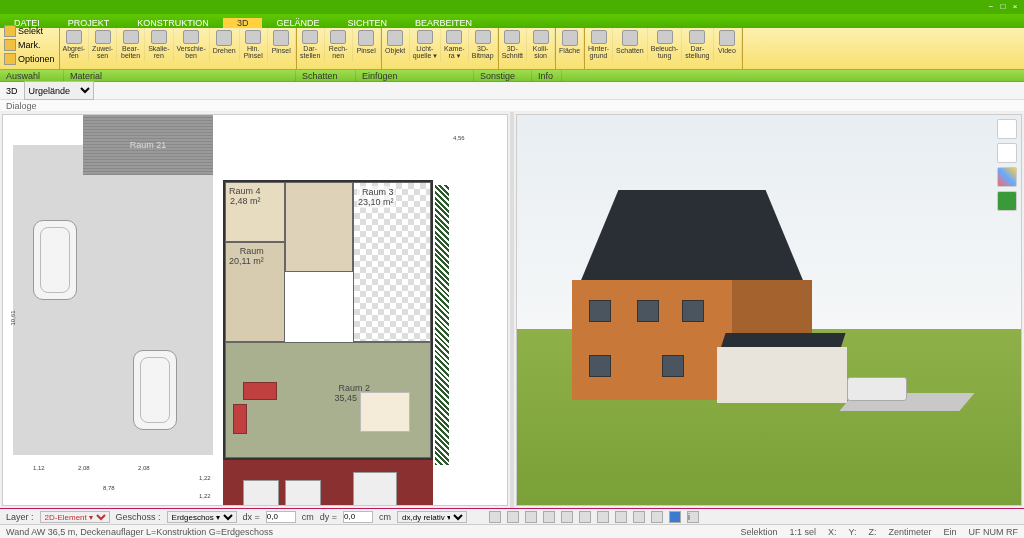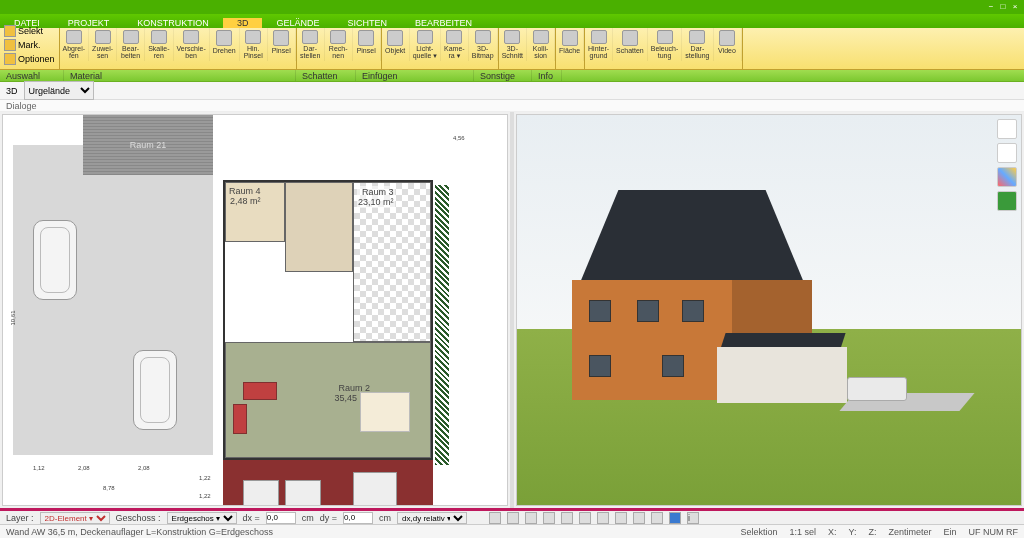--- a/index.html
+++ b/index.html
@@ -42,21 +42,21 @@
 .dim{position:absolute;font-size:6px;color:#444}
 
 .sky{position:absolute;inset:0;background:linear-gradient(#e8eef2,#f5f7f8 55%,#8fb048 55%,#7aa038)}
 .housewall{position:absolute;background:#c87838}
 .roof{position:absolute;background:#2a2f36}
 .gar3d{position:absolute;background:#e8e4dc}
 .win{position:absolute;background:#4a5560;border:1px solid #333}
 .car3d{position:absolute;width:60px;height:24px;background:#eaeaea;border:1px solid #aaa;border-radius:3px}
 .rtoolbar{position:absolute;right:4px;top:4px;display:flex;flex-direction:column;gap:4px}
 .rtoolbar div{width:20px;height:20px;background:#fff;border:1px solid #ccc;cursor:pointer;border-radius:2px}
-.bottombar{height:16px;background:#f0f0f0;border-top:3px solid #be185d;display:flex;align-items:center;padding:0 6px;gap:6px;font-size:8px;color:#444}
+.bottombar{height:16px;background:#f0f0f0;border-top:1px solid #be185d;display:flex;align-items:center;padding:0 6px;gap:6px;font-size:8px;color:#444}
 .bottombar select,.bottombar input{font-size:8px;height:12px;border:1px solid #bbb}
 .bottombar .ic3{width:12px;height:12px;background:#ddd;border:1px solid #aaa;cursor:pointer}
 .statusbar{height:14px;background:#f5f5f5;border-top:1px solid #ccc;display:flex;align-items:center;padding:0 6px;font-size:8px;color:#555;justify-content:space-between}
 .statusbar .r{display:flex;gap:12px}
 </style>
 </head>
 <body>
 
 <div class="titlebar">
   <span>−</span>
@@ -220,20 +220,23 @@
           <span>Raum 21</span>
         </div>
       <div class="car" style="left:30px;top:105px"></div>
       <div class="car" style="left:130px;top:235px"></div>
       <div class="hedge" style="left:432px;top:70px;height:280px"></div>
       <div class="house">
         <div class="room" style="left:0;top:0;width:60px;height:60px;background:#e8dcc0">
             <div class="nm"><span>Raum 4</span><br><span>2,48 m²</span></div>
           </div>
         <div class="room" style="left:60px;top:0;width:68px;height:90px;background:#ded2b8"></div>
+        <div class="room" style="left:0;top:60px;width:60px;height:100px;background:#d8ccb0">
+            <div class="nm"><span>Raum</span><br><span>20,11 m²</span></div>
+          </div>
         <div class="room" style="left:128px;top:0;width:78px;height:160px;background:repeating-conic-gradient(#ddd 0 25%,#fff 0 50%) 0 0/12px 12px">
             <div class="nm" style="background:rgba(255,255,255,.6);padding:1px"><span>Raum 3</span><br><span>23,10 m²</span></div>
           </div>
         <div class="room" style="left:0;top:160px;width:206px;height:116px;background:#a8b090">
             <div class="nm" style="position:absolute;right:60px;top:40px"><span>Raum 2</span><br><span>35,45 m²</span></div>
           </div>
         <div class="furn" style="left:18px;top:200px;width:34px;height:18px"></div>
         <div class="furn" style="left:8px;top:222px;width:14px;height:30px"></div>
         <div style="position:absolute;left:135px;top:210px;width:50px;height:40px;background:#f4ecd8;border:1px solid #bbb"></div>
       </div>

